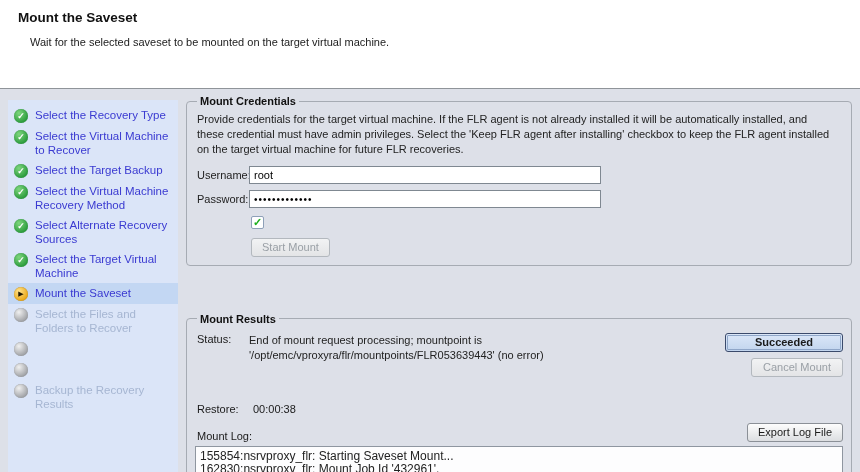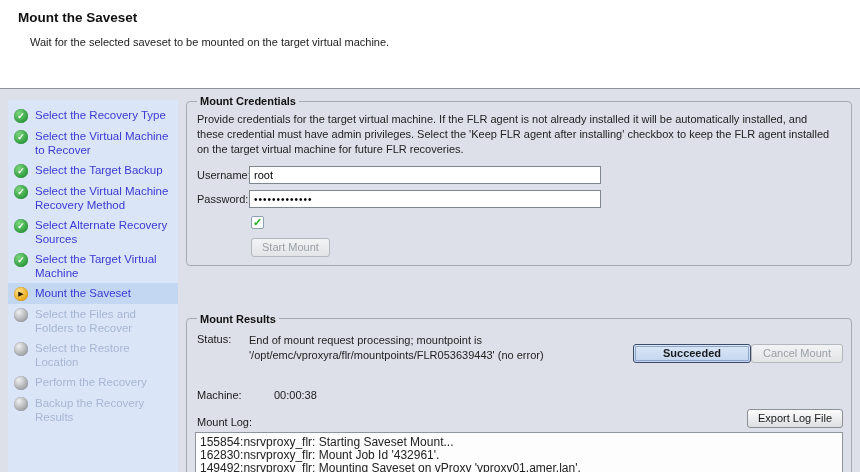--- a/index.html
+++ b/index.html
@@ -80,30 +80,30 @@
     padding: 2px 10px; height: 19px; color: #1a1a1a; cursor: pointer;
   }
   .btn.disabled { color: #9aa0a6; background: linear-gradient(#f2f3f4, #e3e4e6); border-color: #b3b8be; cursor: default; }
   .start-mount { margin-left: 56px; }
 
   
   .results { margin-top: 12px; flex: 1; display: flex; flex-direction: column; }
   .status-row { display: flex; margin: 6px 0 0 2px; }
   .status-label { font-size: 11px; width: 52px; min-width: 52px; }
   .status-text { font-size: 11px; line-height: 15px; max-width: 478px; color: #222; }
-  .status-buttons { margin-left: auto; display: flex; flex-direction: row; align-items: flex-end; }
+  .status-buttons { margin-left: auto; display: flex; flex-direction: column; align-items: flex-end; }
   .btn-succeeded {
     width: 118px; height: 19px; font-weight: bold;
     background: linear-gradient(#dbe7f8, #c2d5ee);
     border: 1px solid #39movie4a6b;
   }
   .btn-succeeded { border: 1px solid #3a4a6b; outline: 1px solid #8fa6c8; outline-offset: -3px; }
   .btn-cancel { width: 92px; margin-top: 6px; }
   .duration-row { display: flex; margin: 26px 0 0 2px; align-items: center; }
-  .duration-value { font-size: 11px; margin-left: 25px; }
+  .duration-value { font-size: 11px; margin-left: 4px; }
   .mountlog-row { display: flex; align-items: flex-end; margin: 8px 0 4px 2px; }
   .mountlog-label { font-size: 11px; }
   .btn-export { margin-left: auto; }
 
   .log-box {
     background: #fdfdfe; border: 1px solid #8f96a0;
     flex: 1; overflow: hidden; padding: 3px 4px;
   }
   .log-line { font-size: 12px; line-height: 13px; color: #222; }
 </style>
@@ -145,25 +145,23 @@
     <div class="step current">
       <span class="step-icon">▶</span>
       <span class="step-label">Mount the Saveset</span>
     </div>
     <div class="step pending">
       <span class="step-icon"></span>
       <span class="step-label">Select the Files and Folders to Recover</span>
     </div>
     <div class="step pending">
       <span class="step-icon"></span>
-      <span class="step-label">Select the Restore Location</span>
-    </div>
-    <div class="step pending">
-      <span class="step-icon"></span>
-      <span class="step-label">Perform the Recovery</span>
+    </div>
+    <div class="step pending">
+      <span class="step-icon"></span>
     </div>
     <div class="step pending">
       <span class="step-icon"></span>
       <span class="step-label">Backup the Recovery Results</span>
     </div>
   </div>
 
   <div class="main">
 
     <fieldset class="group">
@@ -189,21 +187,21 @@
       <div class="status-row">
         <span class="status-label">Status:</span>
         <div class="status-text">End of mount request processing; mountpoint is '/opt/emc/vproxyra/flr/mountpoints/FLR053639443' (no error)</div>
         <div class="status-buttons">
           <button class="btn btn-succeeded">Succeeded</button>
           <button class="btn btn-cancel disabled">Cancel Mount</button>
         </div>
       </div>
 
       <div class="duration-row">
-        <span class="status-label">Machine:</span>
+        <span class="status-label">Restore:</span>
         <span class="duration-value">00:00:38</span>
       </div>
 
       <div class="mountlog-row">
         <span class="mountlog-label">Mount Log:</span>
         <button class="btn btn-export">Export Log File</button>
       </div>
 
       <div class="log-box">
         <div class="log-line">155854:nsrvproxy_flr: Starting Saveset Mount...</div>

